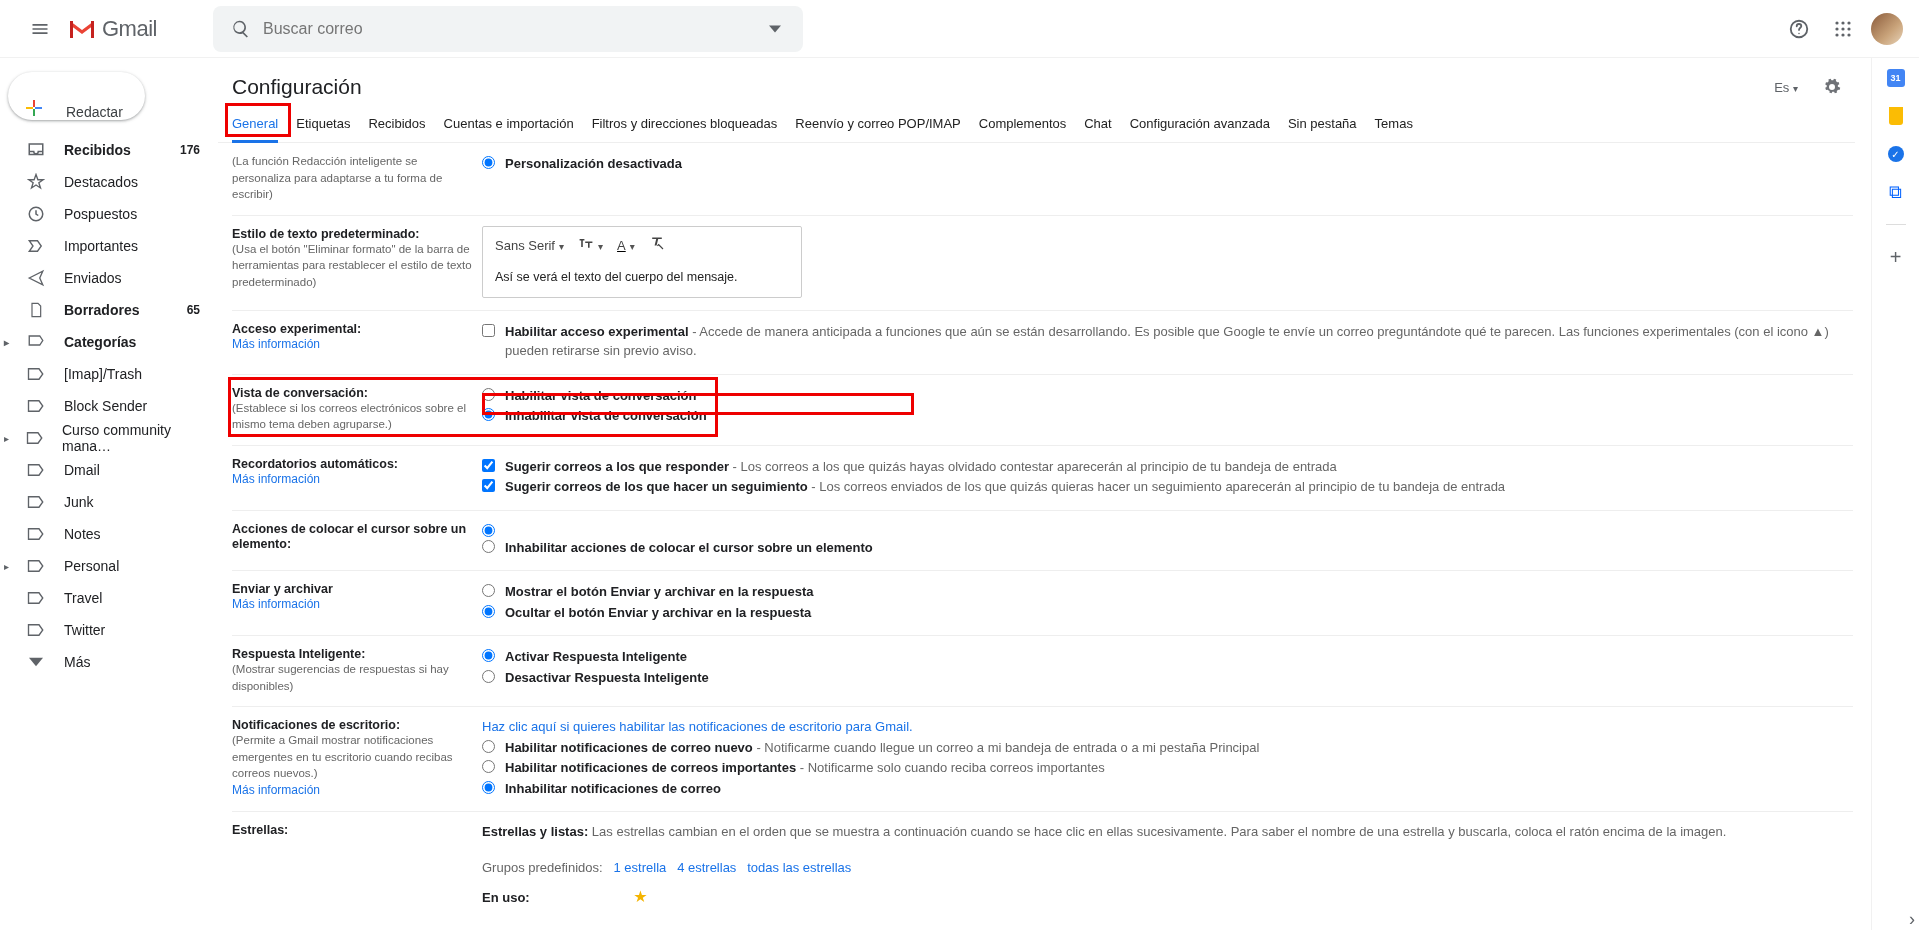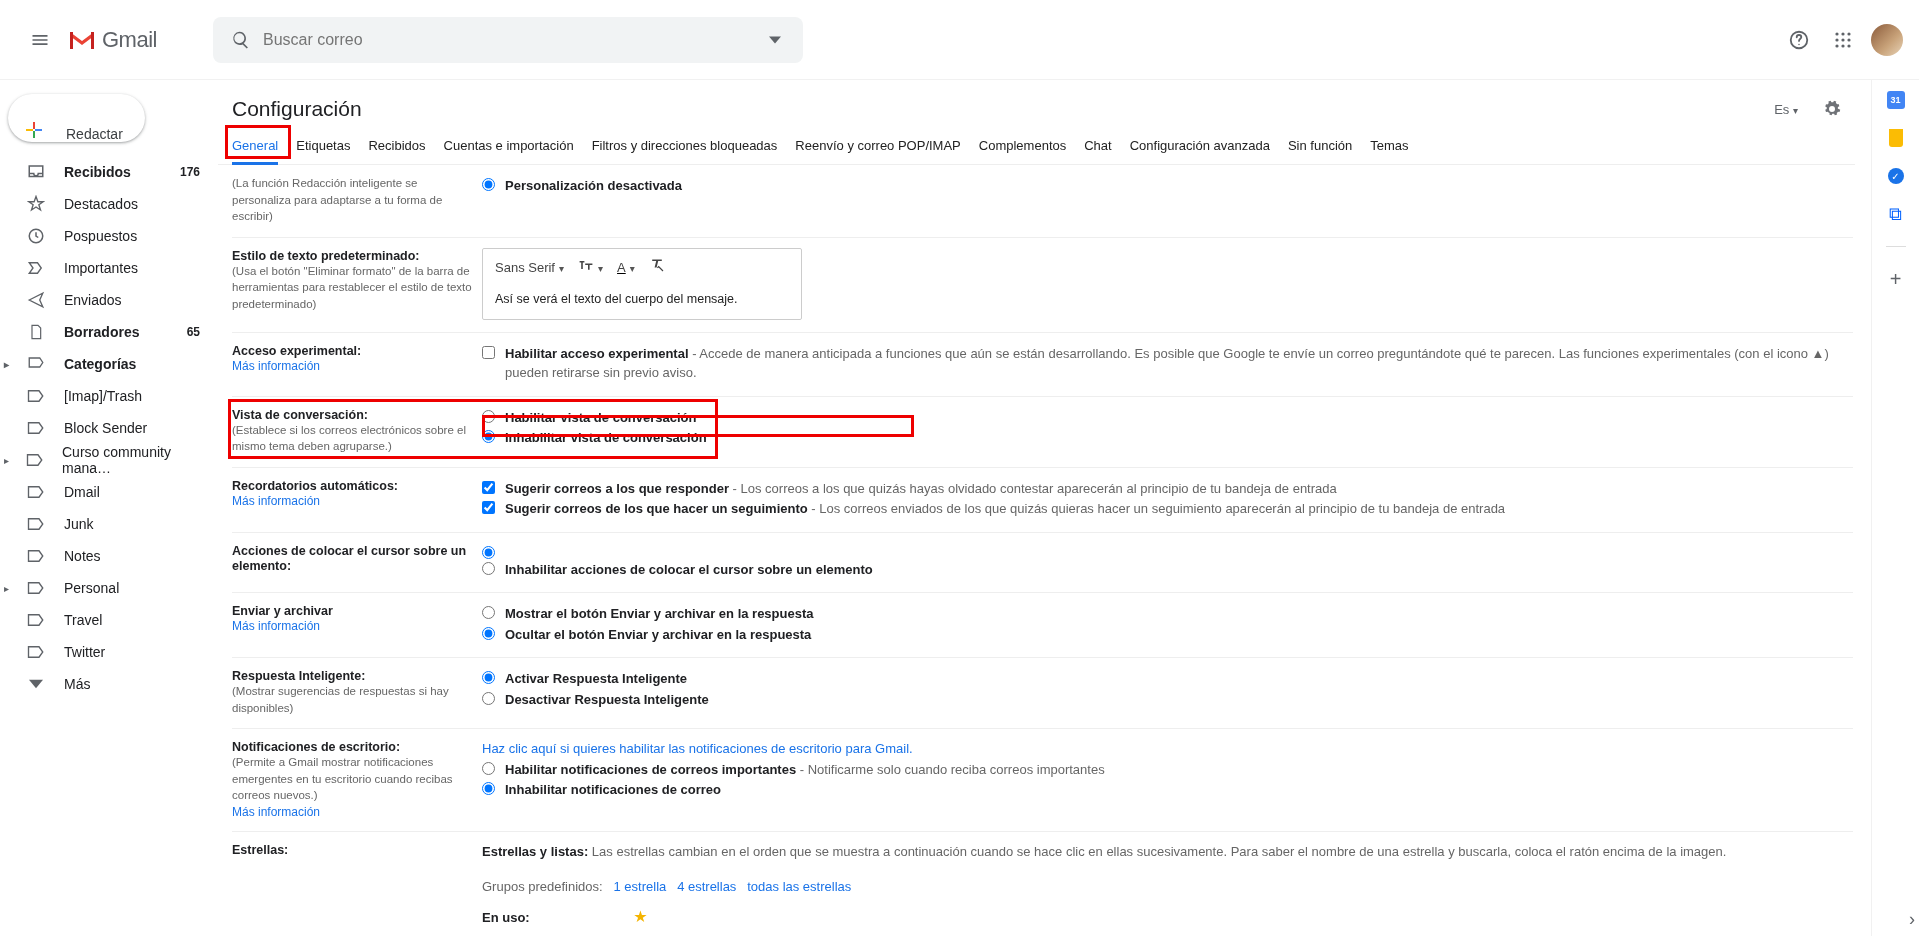--- a/index.html
+++ b/index.html
@@ -1,17 +1,17 @@
 <!DOCTYPE html>
 <html><head>
 <meta charset="utf-8">
 <style>
   * { box-sizing: border-box; }
   body { margin:0; font-family: Arial, "Helvetica Neue", sans-serif; font-size:13px; color:#202124; background:#fff; overflow:hidden; }
-  .header { height:80px; display:flex; align-items:center; padding:0 8px 0 16px; border-bottom:1px solid #f1f1f1; }
+  .header { height:58px; display:flex; align-items:center; padding:0 8px 0 16px; border-bottom:1px solid #f1f1f1; }
   .menu-btn { width:48px; height:48px; display:flex; align-items:center; justify-content:center; color:#5f6368; cursor:pointer; border-radius:50%; }
   .logo { display:flex; align-items:center; gap:6px; margin-left:4px; }
   .logo-text { font-size:22px; color:#5f6368; letter-spacing:-0.5px; }
   .search { flex:0 0 590px; height:46px; background:#f1f3f4; border-radius:8px; margin-left:56px; display:flex; align-items:center; padding:0 8px; }
   .search .icon-btn { width:40px; height:40px; display:flex; align-items:center; justify-content:center; color:#5f6368; }
   .search input { flex:1; border:none; background:transparent; font-size:16px; outline:none; color:#5f6368; }
   .header-right { margin-left:auto; display:flex; align-items:center; gap:4px; padding-right:8px; }
   .icon-circle { width:40px; height:40px; border-radius:50%; display:flex; align-items:center; justify-content:center; color:#5f6368; cursor:pointer; }
   .avatar { width:32px; height:32px; border-radius:50%; background:linear-gradient(135deg,#8a5a3a,#c9a37a 60%,#e8d4b9); margin-left:4px; }
   .layout { display:flex; height:calc(100vh - 64px); }
@@ -300,21 +300,21 @@
         <div class="tabs" id="tabs">
             <div class="tab active">General</div>
             <div class="tab">Etiquetas</div>
             <div class="tab">Recibidos</div>
             <div class="tab">Cuentas e importación</div>
             <div class="tab">Filtros y direcciones bloqueadas</div>
             <div class="tab">Reenvío y correo POP/IMAP</div>
             <div class="tab">Complementos</div>
             <div class="tab">Chat</div>
             <div class="tab">Configuración avanzada</div>
-            <div class="tab">Sin función</div>
+            <div class="tab">Sin pestaña</div>
             <div class="tab">Temas</div>
           </div>
         <div class="hl1" style="left:7px; top:-5px; width:66px; height:34px;"></div>
 
         <div class="settings-body">
 
           <div class="row" style="border-top:none;padding-top:6px">
             <div class="row-label"><span class="sub">(La función Redacción inteligente se personaliza para adaptarse a tu forma de escribir)</span></div>
             <div class="row-content">
               <label class="opt">
@@ -445,20 +445,24 @@
           <div class="row">
             <div class="row-label">
               <b>Notificaciones de escritorio:</b><br>
               <span class="sub">(Permite a Gmail mostrar notificaciones emergentes en tu escritorio cuando recibas correos nuevos.)</span><br>
               <a href="#">Más información</a>
             </div>
             <div class="row-content">
               <div><span class="link">Haz clic aquí si quieres habilitar las notificaciones de escritorio para Gmail.</span></div>
               <label class="opt">
                   <input type="radio" name="nt" style="">
+                  <span><b>Habilitar notificaciones de correo nuevo</b><span class="gray"> - Notificarme cuando llegue un correo a mi bandeja de entrada o a mi pestaña Principal</span></span>
+                </label>
+              <label class="opt">
+                  <input type="radio" name="nt" style="">
                   <span><b>Habilitar notificaciones de correos importantes</b><span class="gray"> - Notificarme solo cuando reciba correos importantes</span></span>
                 </label>
               <label class="opt">
                   <input type="radio" name="nt" checked="" style="">
                   <b>Inhabilitar notificaciones de correo</b>
                 </label>
             </div>
           </div>
 
           <div class="row">

